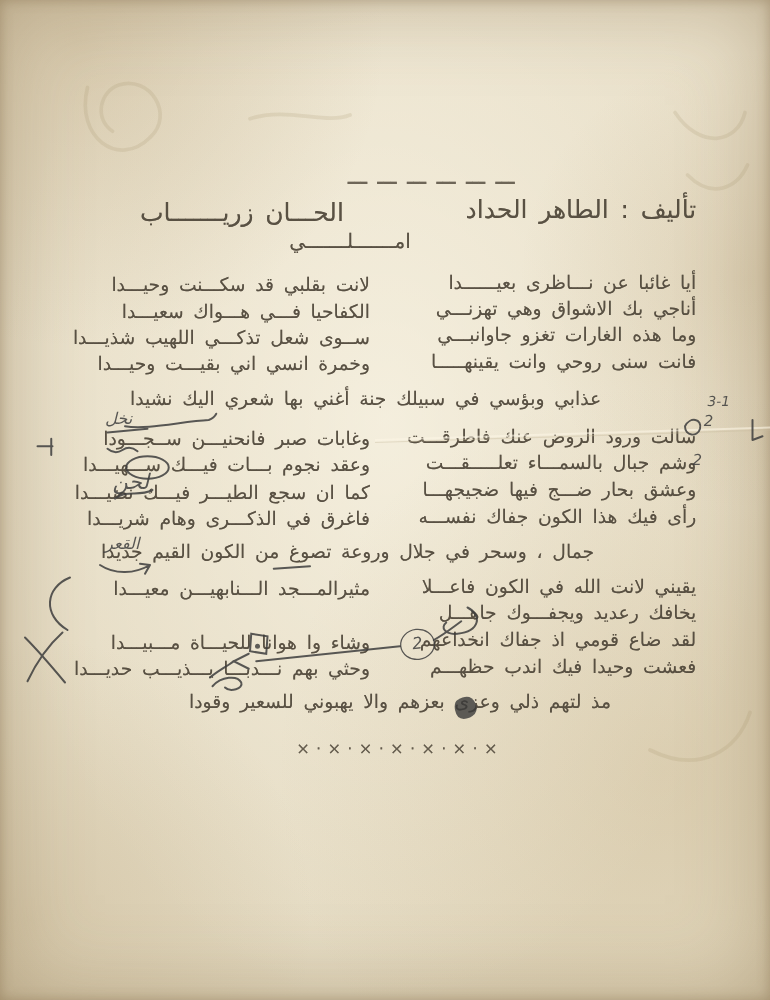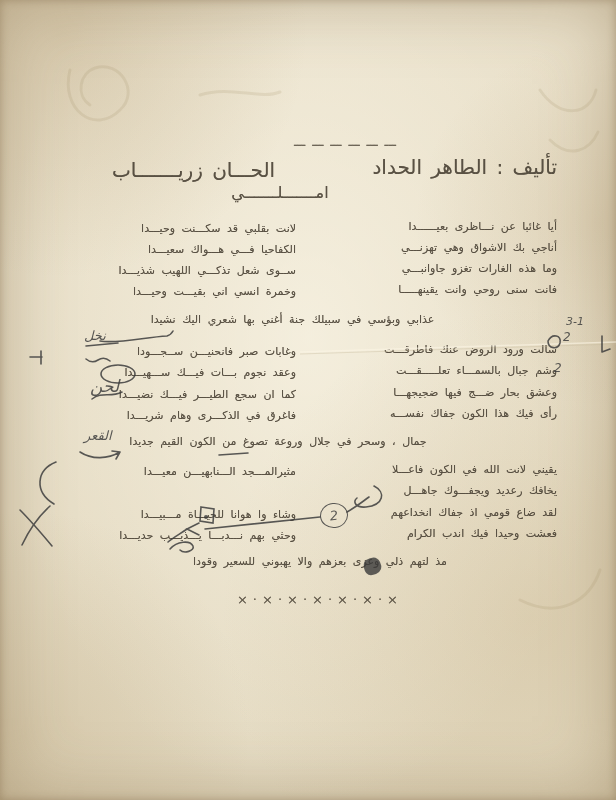--- a/index.html
+++ b/index.html
@@ -14,21 +14,21 @@
       radial-gradient(circle at 86% 77%, rgba(176,148,96,.20), transparent 38%),
       radial-gradient(circle at 10% 4%, rgba(148,118,68,.22), transparent 26%),
       radial-gradient(circle at 97% 28%, rgba(160,130,80,.16), transparent 22%),
       radial-gradient(circle at 4% 92%, rgba(150,120,70,.18), transparent 24%),
       radial-gradient(ellipse at 50% 42%, rgba(255,252,240,.55), transparent 72%),
       linear-gradient(#eae1cb,#e3d9c0);
     box-shadow: inset 0 0 70px rgba(118,92,50,.38), inset 0 0 10px rgba(100,75,40,.35);
   }
   .typed{
     position:absolute;direction:rtl;white-space:nowrap;
-    color:#4e4639;font-size:11px;line-height:17px;
+    color:#4e4639;font-size:15px;line-height:17px;
     word-spacing:3px;opacity:.93;text-shadow:0 0 .5px rgba(78,70,57,.55);
   }
   .r{right:59px;text-align:right;}
   .l{left:38px;width:258px;text-align:right;}
   .center{text-align:center;}
   .credit{font-size:20px;}
   .title{font-size:16px;letter-spacing:.5px;}
   .dashes{letter-spacing:3px;font-weight:bold;opacity:.8;}
   .ornament{font-size:13px;letter-spacing:5px;opacity:.85;}
   .hand{
@@ -73,21 +73,21 @@
   <div class="typed r" style="top:405px">رأى فيك هذا الكون جفاك نفســـه</div>
   <div class="typed l" style="top:407px">فاغرق في الذكـــرى وهام شريـــدا</div>
 
   <div class="typed center" style="top:433px;left:68px;width:420px;">جمال ، وسحر في جلال وروعة تصوغ من الكون القيم جديدا</div>
 
   <div class="typed r" style="top:461px">يقيني لانت الله في الكون فاعـــلا</div>
   <div class="typed l" style="top:463px">مثيرالمـــجد الـــنابهيـــن معيـــدا</div>
   <div class="typed r" style="top:482px">يخافك رعديد ويجفـــوك جاهـــل</div>
   <div class="typed r" style="top:504px">لقد ضاع قومي اذ جفاك انخداعهم</div>
   <div class="typed l" style="top:506px">وشاء وا هوانا للحيـــاة مـــبيـــدا</div>
-  <div class="typed r" style="top:525px">فعشت وحيدا فيك اندب الكرام</div>
+  <div class="typed r" style="top:525px">فعشت وحيدا فيك اندب حظهـــم</div>
   <div class="typed l" style="top:527px">وحثي بهم نـــدبـــا يـــذيـــب حديـــدا</div>
 
   <div class="typed center" style="top:553px;left:140px;width:360px;">مذ لتهم ذلي وعزى بعزهم والا يهبوني للسعير وقودا</div>
   <div class="typed ornament" style="top:591px;left:170px;width:300px;text-align:center;">×·×·×·×·×·×·×</div>
 
   <div class="hand" style="left:566px;top:315px;font-size:11px;">3-1</div>
   <div class="hand" style="left:563px;top:330px;font-size:12px;">2</div>
   <div class="hand" style="left:554px;top:361px;font-size:12px;">2</div>
   <div class="hand" style="left:84px;top:328px;font-size:13px;">نخل</div>
   <div class="hand" style="left:90px;top:376px;font-size:17px;">لحن</div>

